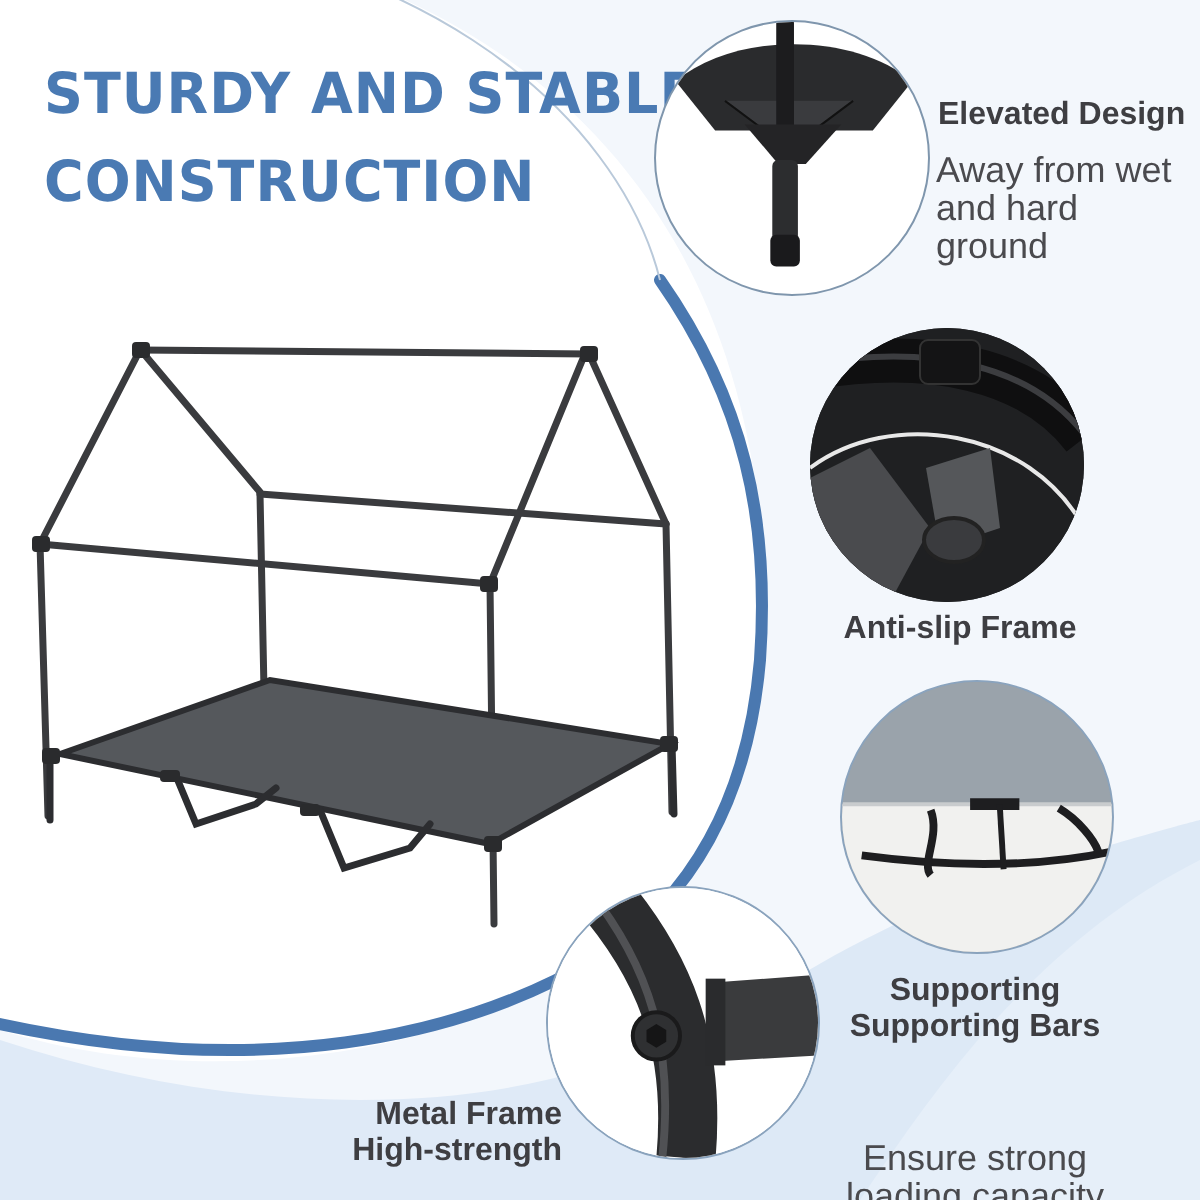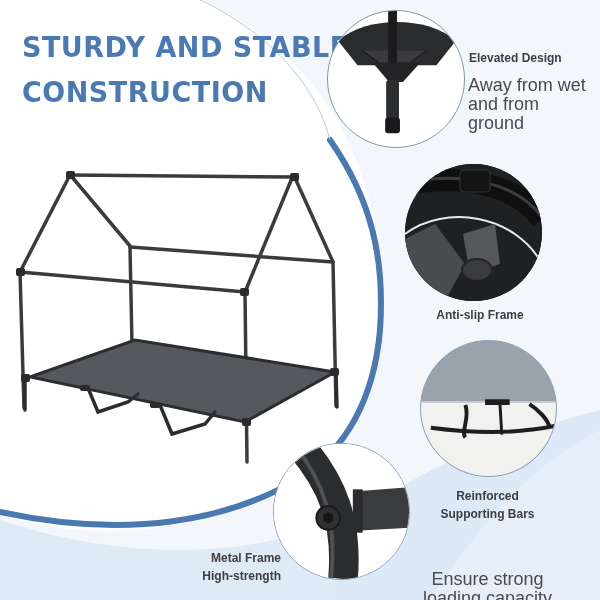--- a/index.html
+++ b/index.html
@@ -8,21 +8,21 @@
   .bg-svg { position:absolute; left:0; top:0; width:600px; height:600px; }
   .headline { position:absolute; left:22px; top:28px; margin:0; font-family:"DejaVu Sans", sans-serif; font-weight:900; color:#4a7ab3; font-size:27px; line-height:42px; letter-spacing:0.5px; transform:scaleY(1.05); text-transform:uppercase; }
   .headline span { display:block; }
   .hero { position:absolute; left:0; top:150px; width:380px; height:330px; }
   .detail-circle { position:absolute; border-radius:50%; overflow:hidden; border:1.5px solid #8aa3bd; box-sizing:border-box; }
   .detail-circle svg { width:100%; height:100%; display:block; }
   .c1 { left:327px; top:10px; width:138px; height:138px; border-color:#7f96ad; background:#ffffff; }
   .c2 { left:405px; top:164px; width:137px; height:137px; border:none; background:#1d1e20; }
   .c3 { left:420px; top:340px; width:137px; height:137px; background:#9aa3ab; }
   .c4 { left:273px; top:443px; width:137px; height:137px; background:#ffffff; }
-  .feature-title { position:absolute; color:#3e3e42; font-size:12px; font-weight:bold; line-height:18px; }
+  .feature-title { position:absolute; color:#3e3e42; font-size:16px; font-weight:bold; line-height:18px; }
   .feature-desc { position:absolute; color:#4a4a4e; font-size:18px; line-height:19px; }
   .center { text-align:center; }
   .right { text-align:right; }
 </style>
 </head>
 <body>
 
 <div class="canvas">
 
   <svg class="bg-svg" viewBox="0 0 600 600">
@@ -90,21 +90,21 @@
       <path d="M35 40 L 55 55 L 80 55 L 100 40" fill="#3a3b3e" stroke="#111" stroke-width="1"></path>
       <rect x="61" y="0" width="9" height="60" fill="#1c1c1e"></rect>
       <path d="M45 52 L 62 72 L 76 72 L 94 52 Z" fill="#242426"></path>
       <rect x="59" y="70" width="13" height="44" rx="3" fill="#2c2d2f"></rect>
       <rect x="58" y="108" width="15" height="16" rx="3" fill="#1a1a1c"></rect>
     </svg>
   </div>
   <div class="feature-title" style="left:469px; top:49px;">Elevated Design</div>
   <div class="feature-desc" style="left:468px; top:76px;">
     <div>Away from wet</div>
-    <div>and from ground</div>
+    <div>and hard ground</div>
   </div>
 
   <div class="detail-circle c2">
     <svg viewBox="0 0 137 137">
       <rect width="137" height="137" fill="#1f2022"></rect>
       <path d="M0 20 C 60 10, 110 20, 137 55" stroke="#0f0f10" stroke-width="22" fill="none"></path>
       <path d="M0 18 C 60 8, 110 18, 137 53" stroke="#3c3d40" stroke-width="3" fill="none"></path>
       <rect x="55" y="6" width="30" height="22" rx="4" fill="#141415" stroke="#333" stroke-width="1"></rect>
       <path d="M0 70 C 40 40, 110 50, 137 100" stroke="#e8e8e8" stroke-width="2" fill="none"></path>
       <path d="M0 75 L 30 60 L 60 100 L 40 137 L 0 137 Z" fill="#4a4b4e"></path>
@@ -120,21 +120,21 @@
       <rect x="0" y="62" width="137" height="75" fill="#f1f1ef"></rect>
       <path d="M0 62 L 137 62" stroke="#c9ccce" stroke-width="2"></path>
       <path d="M10 88 C 40 92, 90 96, 137 86" stroke="#1e1e20" stroke-width="4" fill="none"></path>
       <path d="M45 65 C 50 78, 40 92, 45 98" stroke="#1e1e20" stroke-width="4" fill="none"></path>
       <path d="M65 62 L 90 62" stroke="#1e1e20" stroke-width="6"></path>
       <path d="M80 62 L 82 95" stroke="#1e1e20" stroke-width="3"></path>
       <path d="M110 64 C 120 70, 128 80, 130 86" stroke="#1e1e20" stroke-width="4" fill="none"></path>
     </svg>
   </div>
   <div class="feature-title center" style="left:415px; top:487px; width:145px;">
-    <div>Reinforced</div>
+    <div>Supporting</div>
     <div>Supporting Bars</div>
   </div>
   <div class="feature-desc center" style="left:415px; top:527px; width:145px;margin-top:43px;">
     <div>Ensure strong</div>
     <div>loading capacity</div>
   </div>
 
   <div class="detail-circle c4">
     <svg viewBox="0 0 137 137">
       <rect width="137" height="137" fill="#ffffff"></rect>

